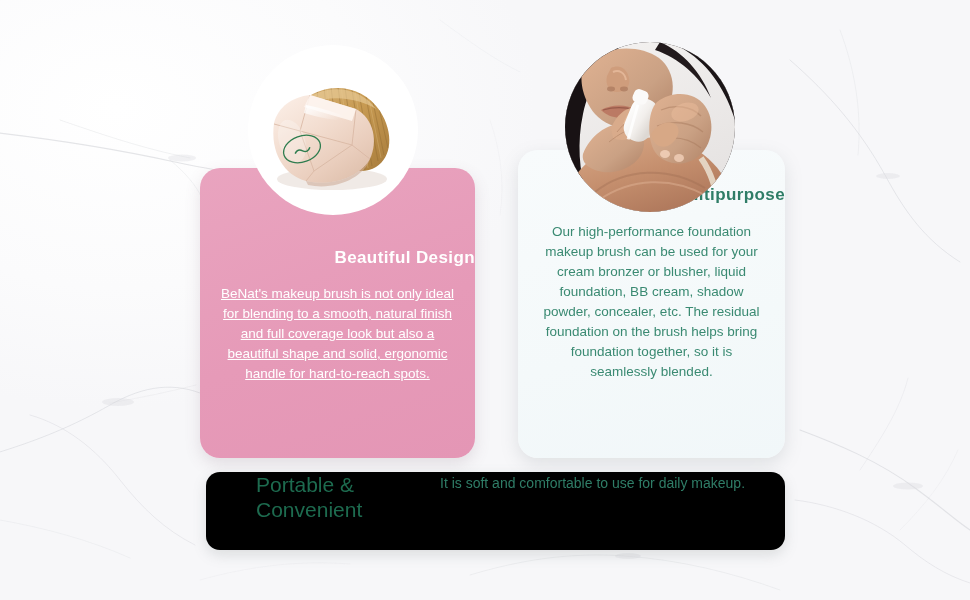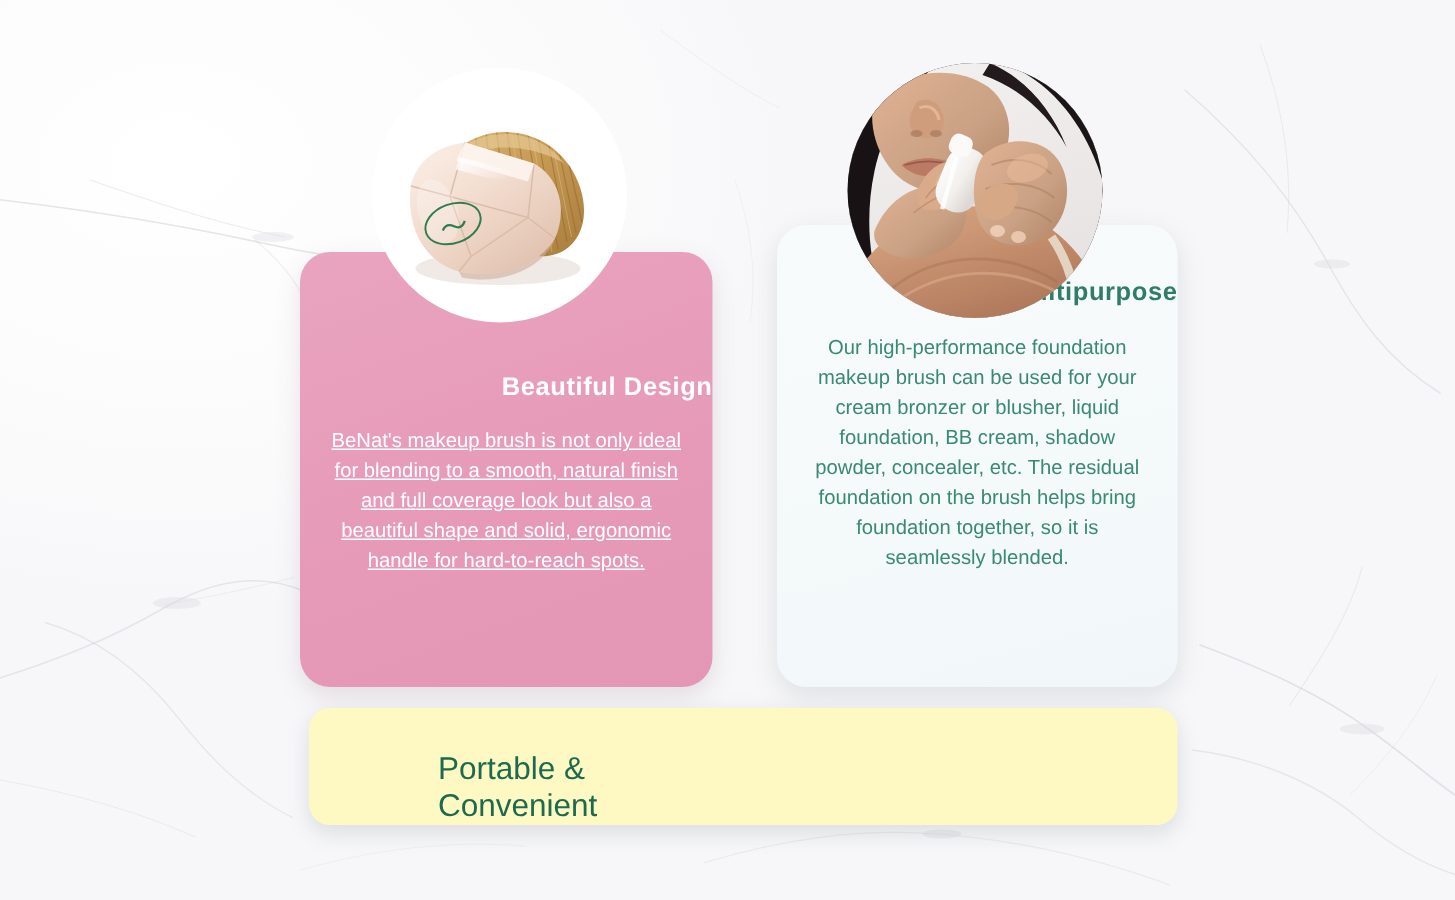--- a/index.html
+++ b/index.html
@@ -75,27 +75,26 @@
     width: 267px; height: 308px;
     background: #f6fafb;
     background: linear-gradient(165deg, #f8fbfc 0%, #f4f9fa 60%, #f1f7f9 100%);
     box-shadow: 0 6px 18px rgba(110, 120, 130, .18);
     z-index: 3;
   }
 
   #card-bottom {
     left: 206px; top: 472px;
     width: 579px; height: 78px;
-    background: #fef9c3;
+    background: #000000;
     border-radius: 14px;
     box-shadow: 0 5px 14px rgba(110, 120, 120, .20);
     z-index: 3;
     display: flex;
-    align-items: flex-end;
-    padding-left: 36px;
+    align-items: flex-start;
   }
 
   
   .card-title {
     text-align: right;
     font-size: 17px;
     font-weight: 700;
     letter-spacing: .4px;
   }
   #pink-title {
@@ -352,15 +351,16 @@
   </div>
 
   <div class="card" id="card-white">
     <div class="card-title" id="white-title">Multipurpose</div>
     <div class="card-body" id="white-body">Our high-performance foundation makeup brush can be used for your cream bronzer or blusher, liquid foundation, BB cream, shadow powder, concealer, etc. The residual foundation on the brush helps bring foundation together, so it is seamlessly blended.</div>
   </div>
 
   <div class="card" id="card-bottom">
     <div id="bottom-heading">Portable &amp;
 Convenient</div>
+    <div id="bottom-body">It is soft and comfortable to use for daily makeup.</div>
   </div>
 
 </div>
 
 </body></html>

